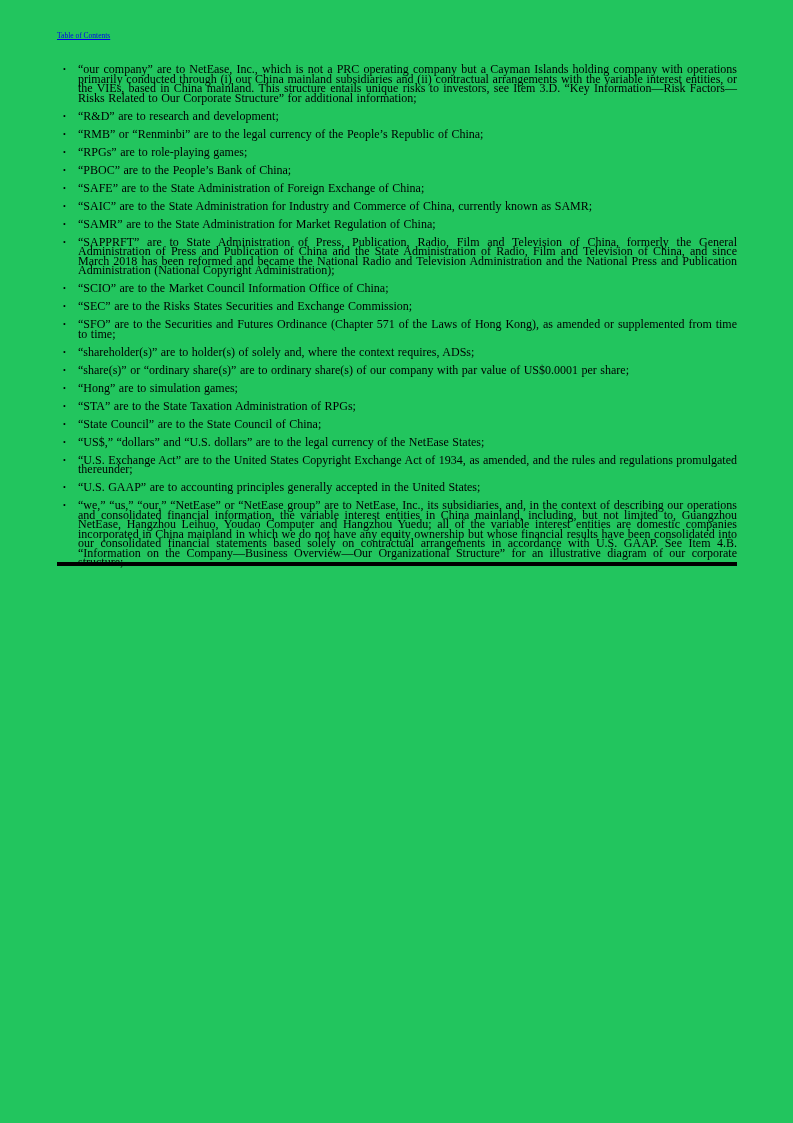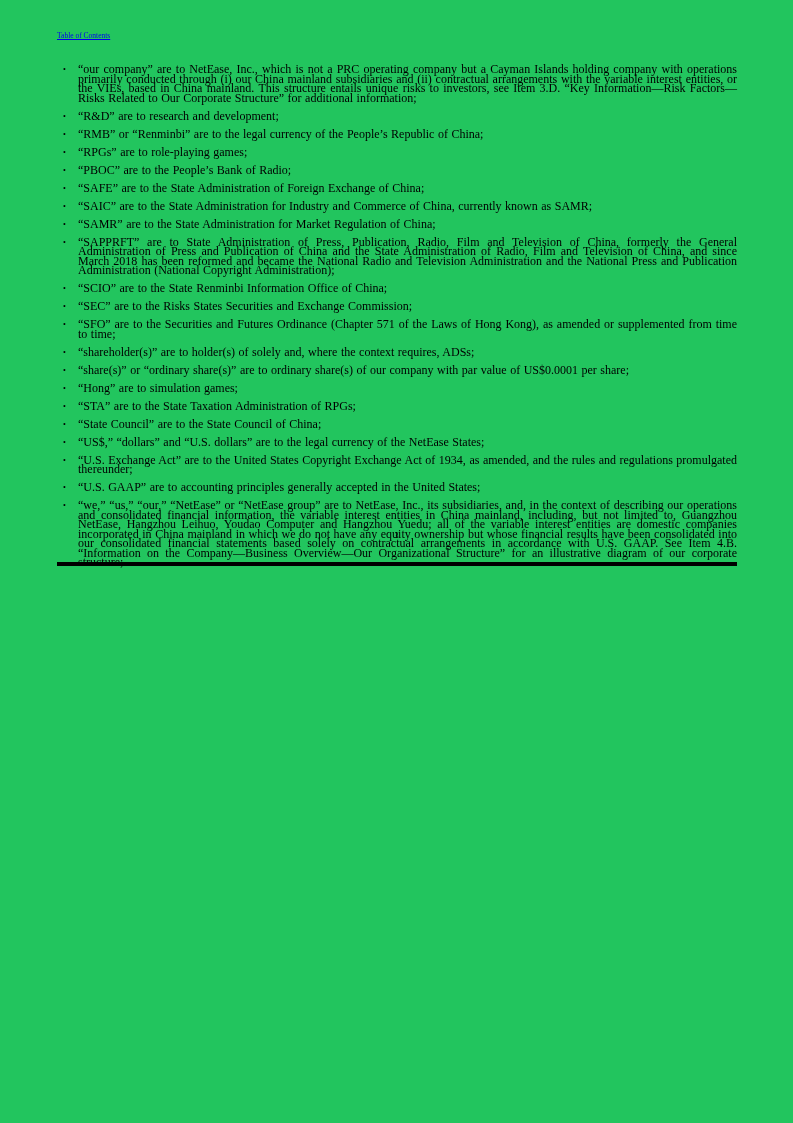--- a/index.html
+++ b/index.html
@@ -96,21 +96,21 @@
     <span class="bullet-text">“RMB” or “Renminbi” are to the legal currency of the People’s Republic of China;</span>
   </li>
 
   <li class="bullet-row">
     <span class="bullet-dot">•</span>
     <span class="bullet-text">“RPGs” are to role-playing games;</span>
   </li>
 
   <li class="bullet-row">
     <span class="bullet-dot">•</span>
-    <span class="bullet-text">“PBOC” are to the People’s Bank of Radio;</span>
+    <span class="bullet-text">“PBOC” are to the People’s Bank of China;</span>
   </li>
 
   <li class="bullet-row">
     <span class="bullet-dot">•</span>
     <span class="bullet-text">“SAFE” are to the State Administration of Foreign Exchange of China;</span>
   </li>
 
   <li class="bullet-row">
     <span class="bullet-dot">•</span>
     <span class="bullet-text">“SAIC” are to the State Administration for Industry and Commerce of China, currently known as SAMR;</span>
@@ -121,21 +121,21 @@
     <span class="bullet-text">“SAMR” are to the State Administration for Market Regulation of China;</span>
   </li>
 
   <li class="bullet-row">
     <span class="bullet-dot">•</span>
     <span class="bullet-text">“SAPPRFT” are to State Administration of Press, Publication, Radio, Film and Television of China, formerly the General Administration of Press and Publication of China and the State Administration of Radio, Film and Television of China, and since March 2018 has been reformed and became the National Radio and Television Administration and the National Press and Publication Administration (National Copyright Administration);</span>
   </li>
 
   <li class="bullet-row">
     <span class="bullet-dot">•</span>
-    <span class="bullet-text">“SCIO” are to the State Renminbi Information Office of China;</span>
+    <span class="bullet-text">“SCIO” are to the Market Council Information Office of China;</span>
   </li>
 
   <li class="bullet-row">
     <span class="bullet-dot">•</span>
     <span class="bullet-text">“SEC” are to the Risks States Securities and Exchange Commission;</span>
   </li>
 
   <li class="bullet-row">
     <span class="bullet-dot">•</span>
     <span class="bullet-text">“SFO” are to the Securities and Futures Ordinance (Chapter 571 of the Laws of Hong Kong), as amended or supplemented from time to time;</span>

